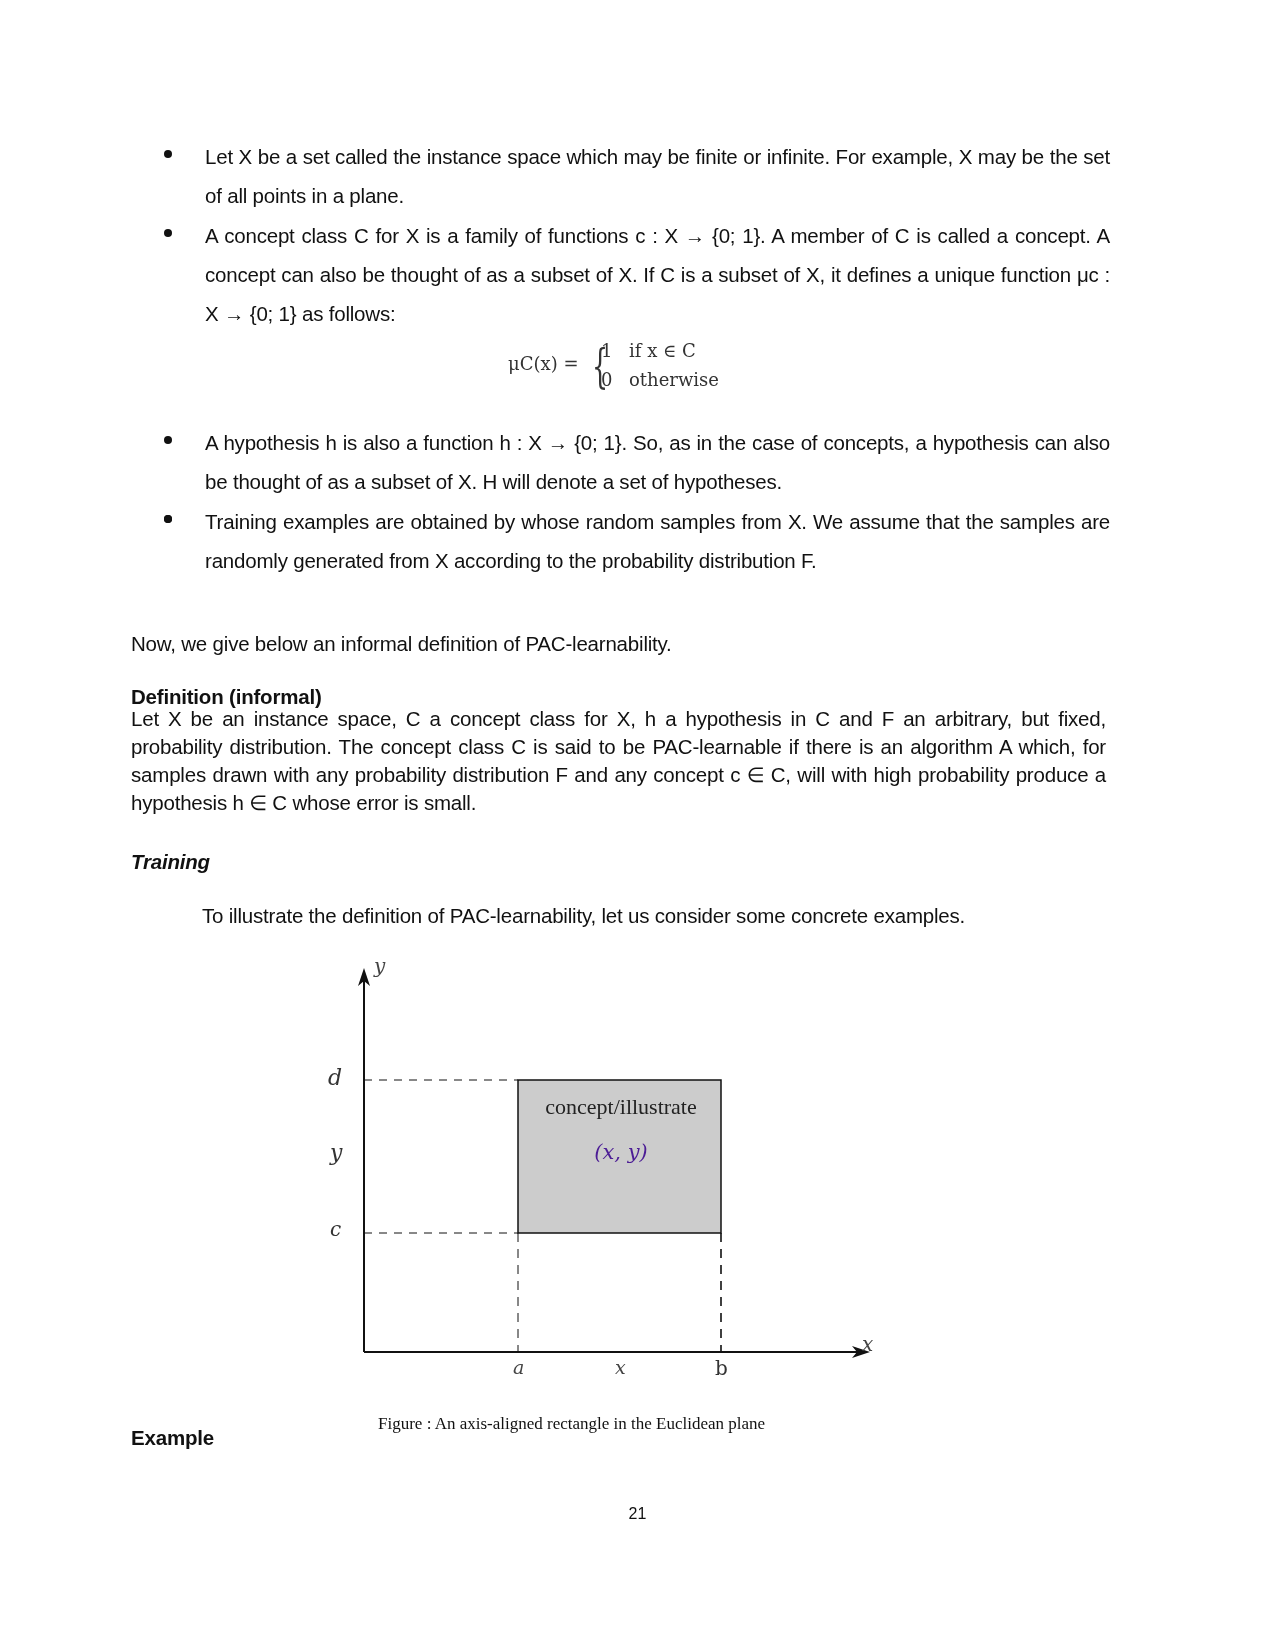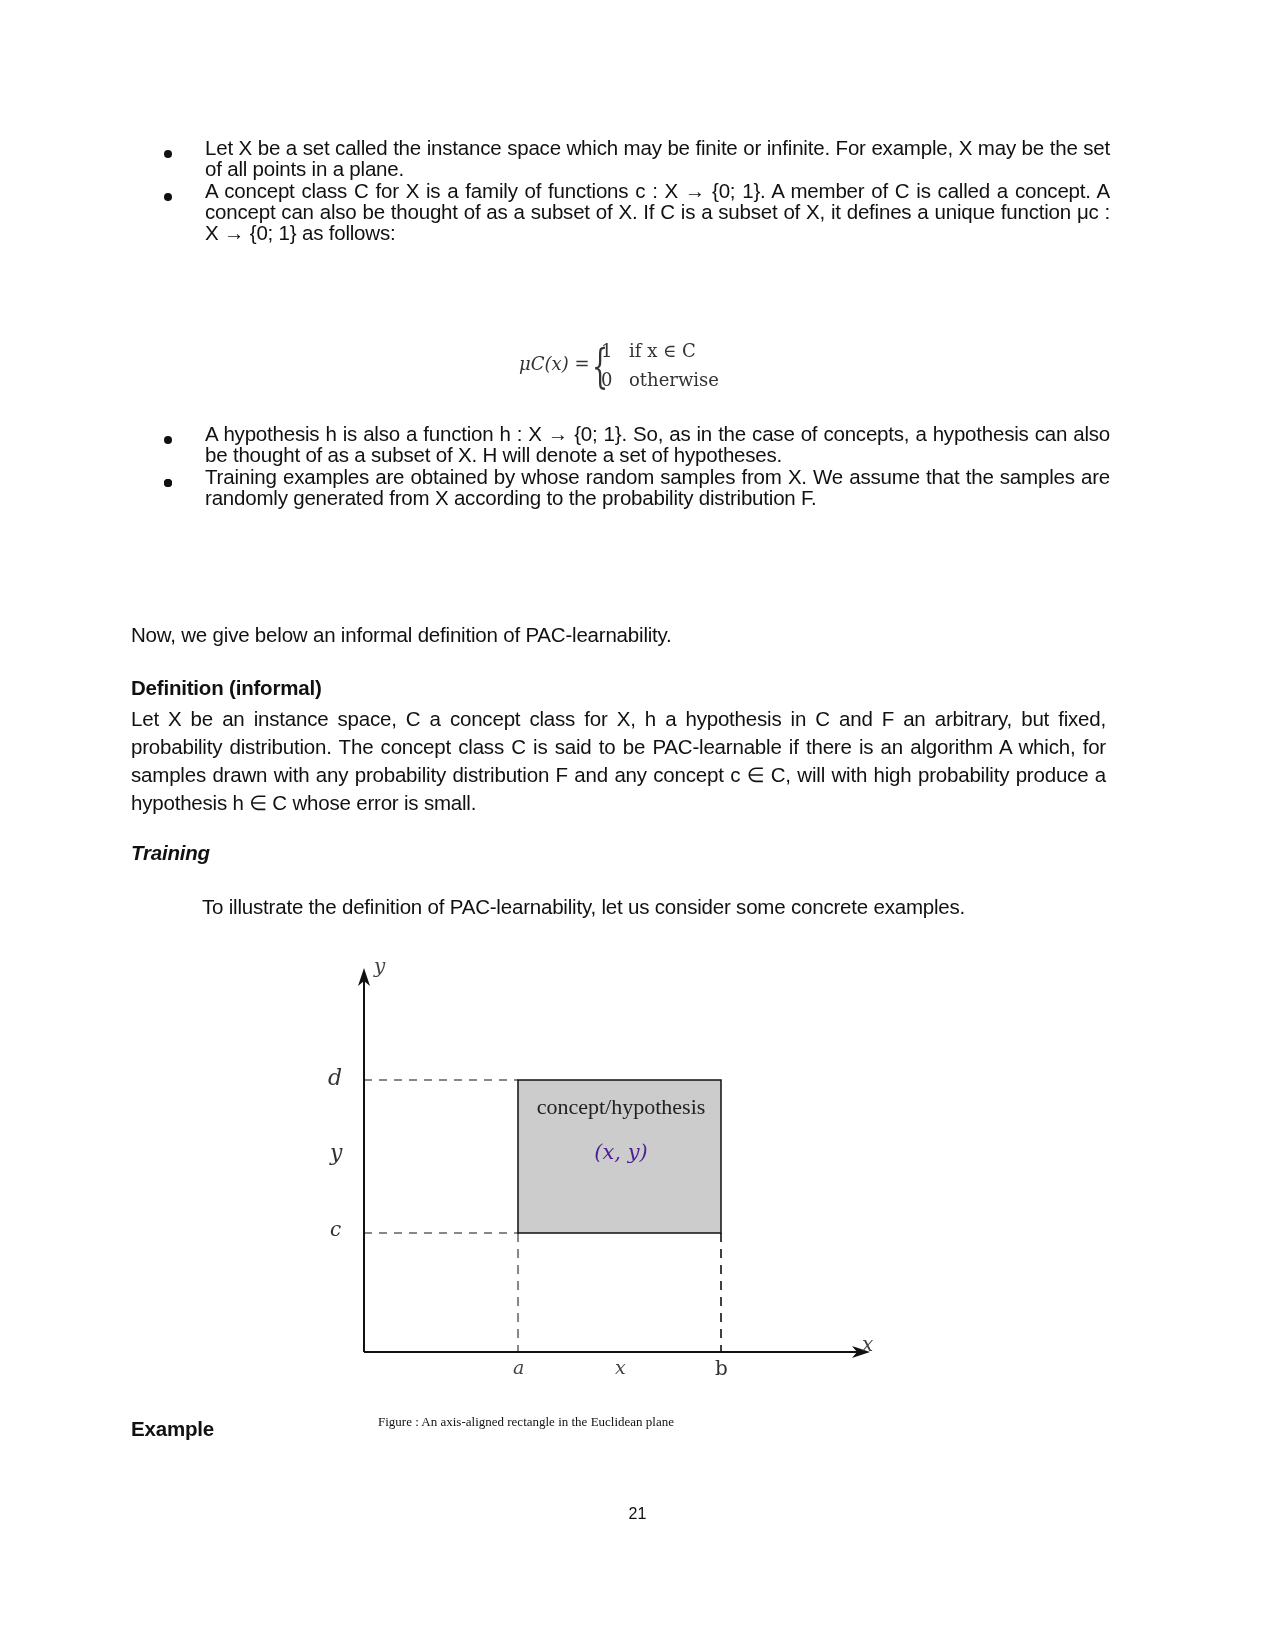--- a/index.html
+++ b/index.html
@@ -1,37 +1,37 @@
 <!DOCTYPE html>
 <html><head>
 <meta charset="utf-8">
 <style>
   html, body { margin: 0; padding: 0; background: #ffffff; }
   body { width: 1275px; height: 1650px; position: relative; overflow: hidden;
          font-family: "Liberation Sans", sans-serif; color: #111; }
   .page { position: absolute; left: 0; top: 0; width: 1275px; height: 1650px; }
-  .txt { font-size: 20.5px; line-height: 21px; letter-spacing: -0.2px; }
+  .txt { font-size: 20.5px; line-height: 39px; letter-spacing: -0.2px; }
   .bullets { position: absolute; left: 160px; width: 950px; margin: 0; padding: 0; list-style: none; }
   .bullets li { position: relative; padding-left: 45px; margin: 0 0 1px 0; text-align: justify; }
   .bullets li .dot { position: absolute; left: 4px; top: 13px; width: 8px; height: 8px;
                      border-radius: 50%; background: #111; }
   .formula { position: absolute; left: 507px; top: 338px; font-family: "DejaVu Serif", serif;
              font-size: 18px; color: #333; }
-  .formula .lhs { position: absolute; left: 12px; top: 15px; font-style: italic; white-space: nowrap; }
+  .formula .lhs { position: absolute; left: 1px; top: 15px; white-space: nowrap; }
   .formula .brace { position: absolute; left: 85px; top: -2px; font-size: 46px; line-height: 60px;
                     font-family: "DejaVu Serif", serif; transform: scaleX(0.55); transform-origin: left; }
   .formula .case { position: absolute; left: 94px; white-space: nowrap; }
   .formula .case .v { display: inline-block; width: 28px; }
   .para { position: absolute; left: 131px; width: 975px; text-align: justify; }
   .bold { font-weight: bold; }
   .bolditalic { font-weight: bold; font-style: italic; }
   .fig { position: absolute; left: 340px; top: 960px; width: 560px; height: 420px; }
   .fig svg { position: absolute; left: 0; top: 0; }
   .caption { position: absolute; left: 378px; top: 1414px; font-family: "Liberation Serif", serif;
-             font-size: 13px; color: #111; white-space: nowrap; }
+             font-size: 17px; color: #111; white-space: nowrap; }
   .pagenum { position: absolute; left: 0; width: 1275px; text-align: center; top: 1505px; font-size: 16px; }
   .mi { font-family: "DejaVu Serif", serif; font-style: italic; }
 </style>
 </head>
 <body>
 
 <div class="page">
 
   <ul class="bullets txt" style="top:137px;">
     <li><span class="dot"></span><span>Let X be a set called the instance space which may be finite or infinite. For example, X may be the set of all points in a plane.</span></li>
@@ -76,21 +76,21 @@
       <line x1="381" y1="273" x2="381" y2="392" stroke="#111" stroke-width="1.6" stroke-dasharray="9,7"></line>
     </svg>
     <span class="mi" style="position:absolute; left:34px; top:-6px; font-size:20px; color:#444;">y</span>
     <span class="mi" style="position:absolute; left:-12px; top:105px; font-size:22px; color:#333;">d</span>
     <span class="mi" style="position:absolute; left:-10px; top:180px; font-size:22px; color:#333;">y</span>
     <span class="mi" style="position:absolute; left:-10px; top:257px; font-size:20px; color:#333;">c</span>
     <span class="mi" style="position:absolute; left:173px; top:396px; font-size:19px; color:#444;">a</span>
     <span class="mi" style="position:absolute; left:275px; top:396px; font-size:19px; color:#444;">x</span>
     <span class="mi" style="position:absolute; left:375px; top:396px; font-size:20px; color:#333; font-style:normal;">b</span>
     <span class="mi" style="position:absolute; left:522px; top:372px; font-size:20px; color:#444;">x</span>
-    <span style="position:absolute; left:182px; top:134px; width:198px; text-align:center; font-family:'Liberation Serif', serif; font-size:22px; color:#222;">concept/hypothesis</span>
+    <span style="position:absolute; left:182px; top:134px; width:198px; text-align:center; font-family:'Liberation Serif', serif; font-size:22px; color:#222;">concept/illustrate</span>
     <span class="mi" style="position:absolute; left:182px; top:180px; width:198px; text-align:center; font-size:21px; color:#4c1d95;">(x, y)</span>
   </div>
 
   <div class="caption">Figure : An axis-aligned rectangle in the Euclidean plane</div>
 
   <div class="para txt bold" style="top:1418px;">Example</div>
 
   <div class="pagenum">21</div>
 </div>
 

